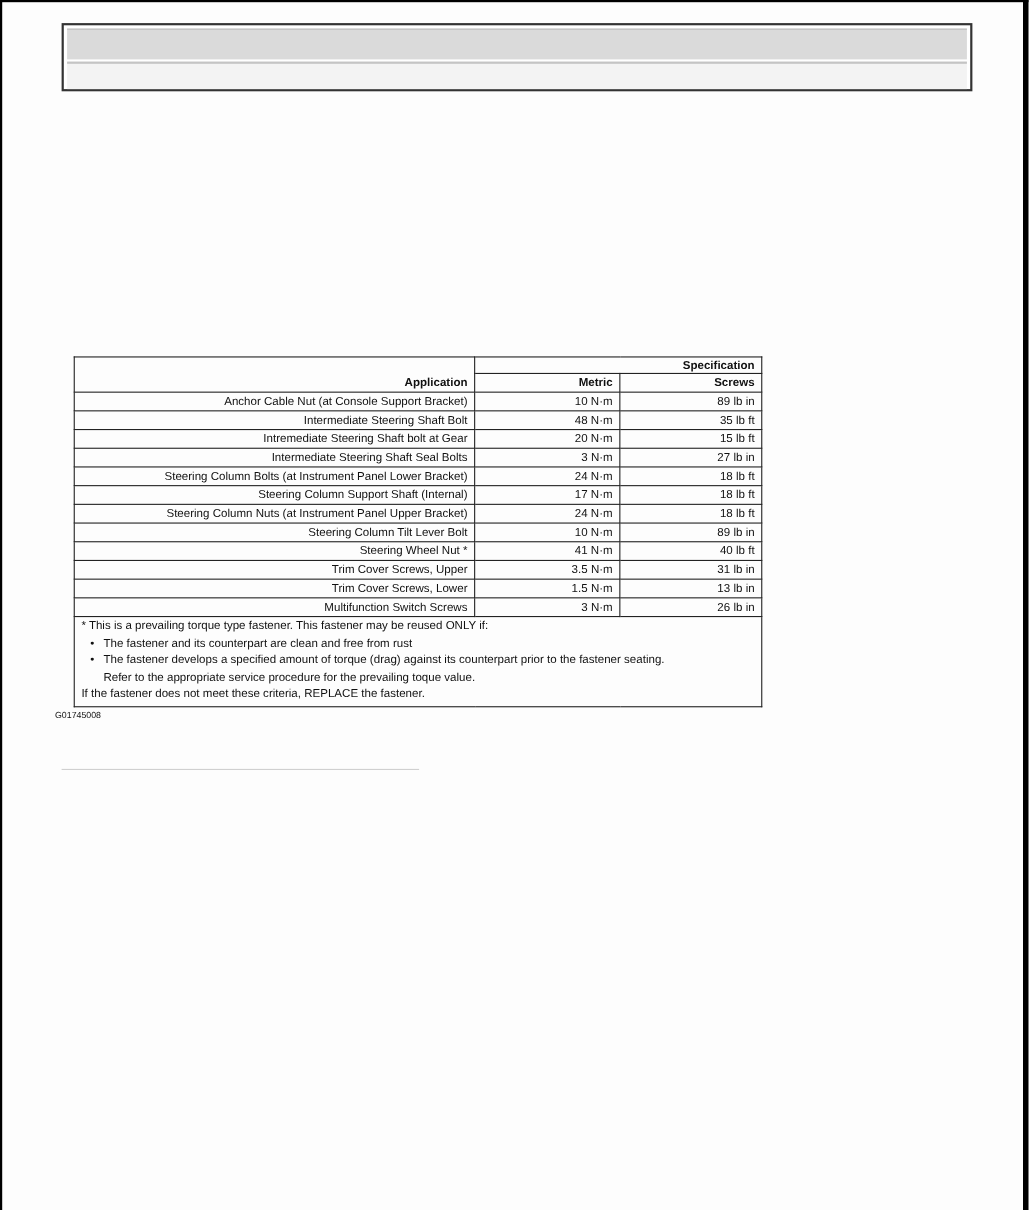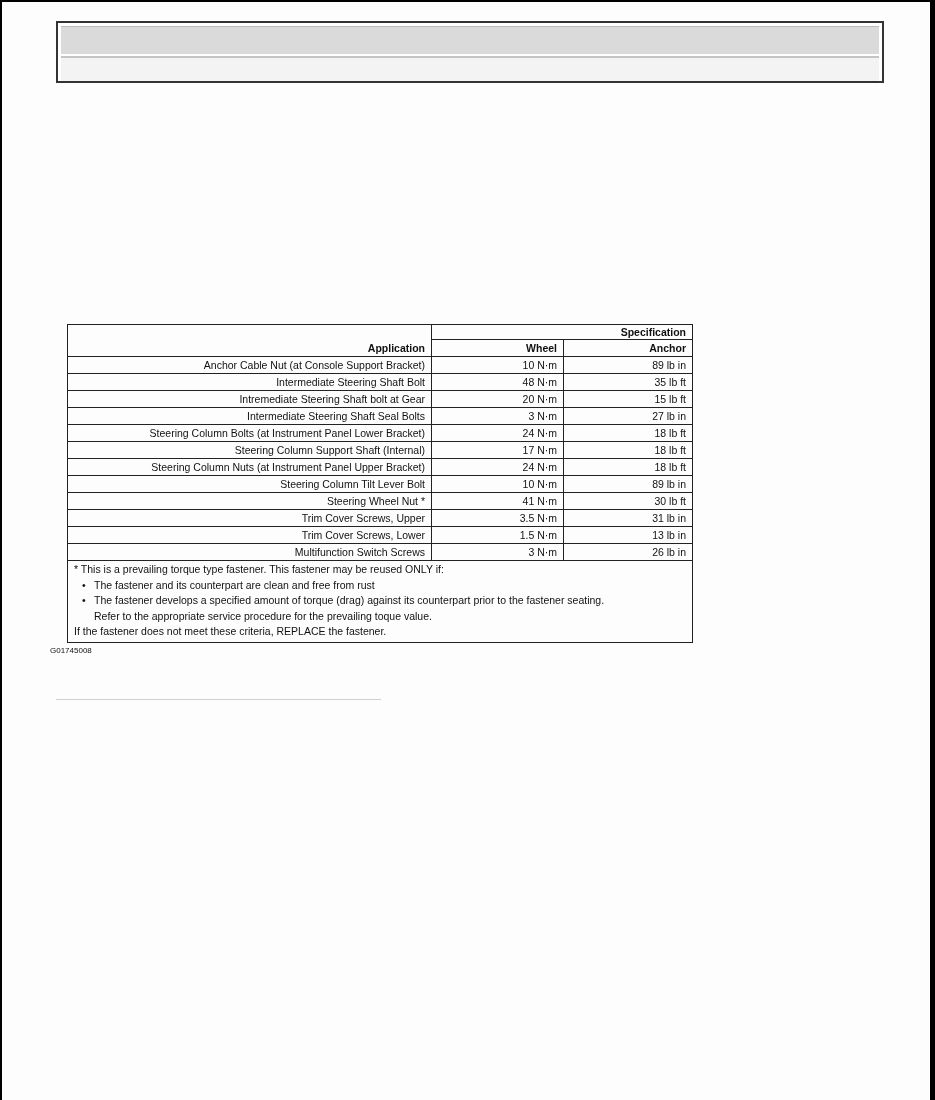--- a/index.html
+++ b/index.html
@@ -71,22 +71,22 @@
     <col style="width:364px">
     <col style="width:132px">
     <col style="width:129px">
   </colgroup>
   <thead>
     <tr>
       <th class="app-head" rowspan="2">Application</th>
       <th class="spec-head" colspan="2">Specification</th>
     </tr>
     <tr>
-      <th>Wheel</th>
-      <th>Anchor</th>
+      <th>Metric</th>
+      <th>Screws</th>
     </tr>
   </thead>
   <tbody>
     <tr>
       <td class="app">Anchor Cable Nut (at Console Support Bracket)</td>
       <td class="val">10 N·m</td>
       <td class="val">89 lb in</td>
     </tr>
     <tr>
       <td class="app">Intermediate Steering Shaft Bolt</td>
@@ -119,21 +119,21 @@
       <td class="val">18 lb ft</td>
     </tr>
     <tr>
       <td class="app">Steering Column Tilt Lever Bolt</td>
       <td class="val">10 N·m</td>
       <td class="val">89 lb in</td>
     </tr>
     <tr>
       <td class="app">Steering Wheel Nut *</td>
       <td class="val">41 N·m</td>
-      <td class="val">30 lb ft</td>
+      <td class="val">40 lb ft</td>
     </tr>
     <tr>
       <td class="app">Trim Cover Screws, Upper</td>
       <td class="val">3.5 N·m</td>
       <td class="val">31 lb in</td>
     </tr>
     <tr>
       <td class="app">Trim Cover Screws, Lower</td>
       <td class="val">1.5 N·m</td>
       <td class="val">13 lb in</td>

